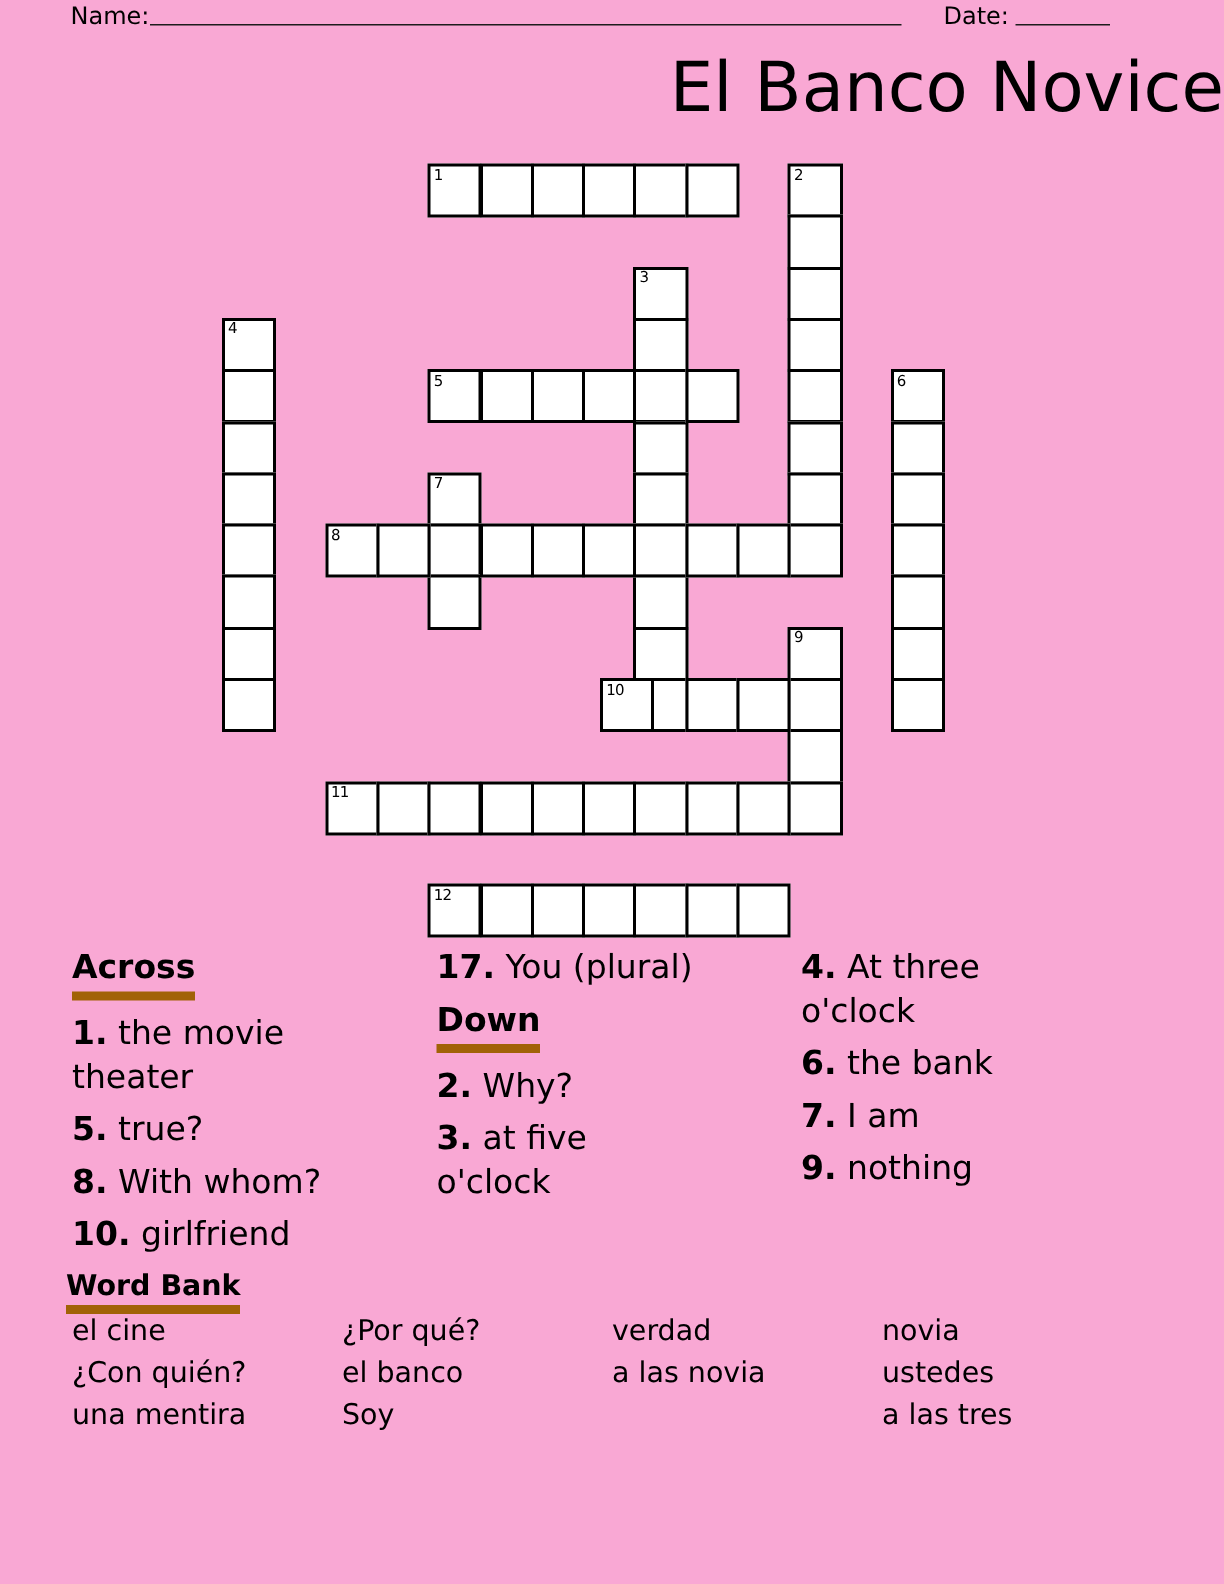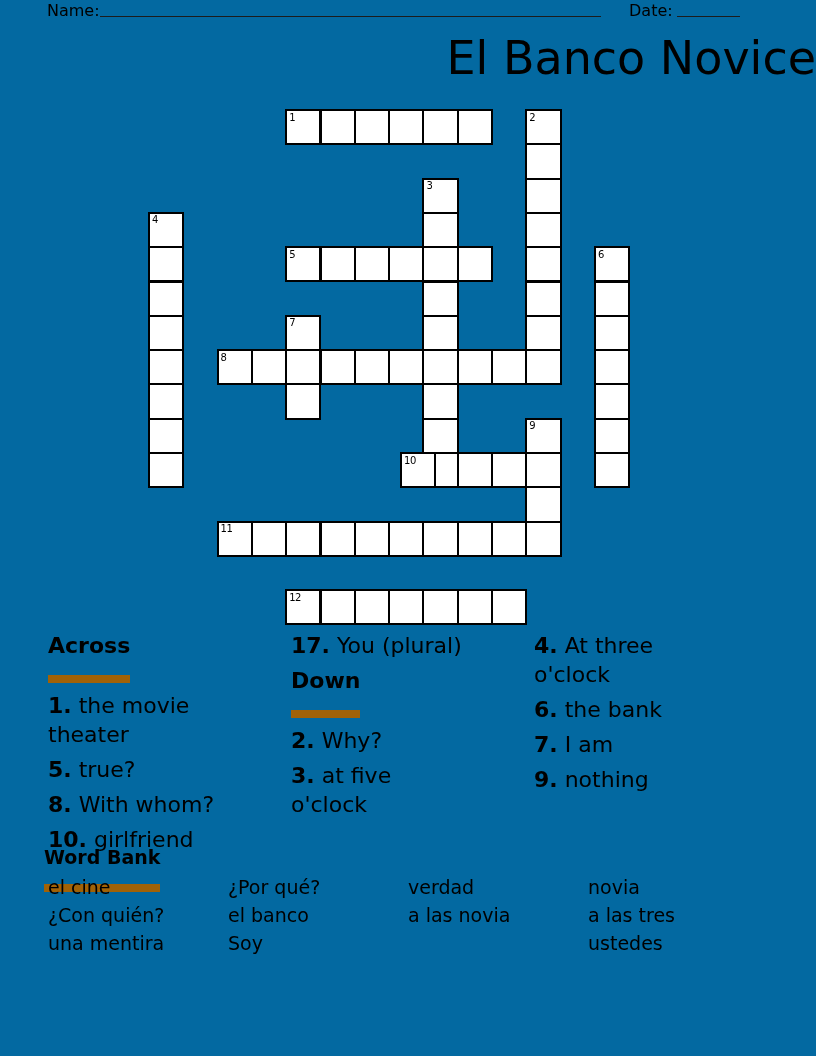--- a/index.html
+++ b/index.html
@@ -3,21 +3,21 @@
 <meta charset="utf-8">
 <style>
   html, body { margin: 0; padding: 0; background: #fff; }
   body {
     width: 816px; height: 1056px;
     position: relative;
     font-family: "DejaVu Sans", "Liberation Sans", sans-serif;
     color: #000;
     overflow: hidden;
   }
-  #page { position: absolute; inset: 0; background: #0369a1; text-decoration: underline; }
+  #page { position: absolute; inset: 0; background: #f9a8d4; text-decoration: underline; }
 
   
   .hdr-label { position: absolute; font-size: 16px; top: 1px; white-space: nowrap; }
   .hdr-line  { position: absolute; top: 0; height: 16px; border-bottom: 1.5px solid #1c1c1c; }
   #name-label { left: 47px; }
   #name-line  { left: 100px; width: 501px; }
   #date-label { left: 629px; }
   #date-line  { left: 677px; width: 63px; }
 
   
@@ -46,22 +46,22 @@
   .clue-column { position: absolute; top: 0; width: 230px; }
   .clue, .clue-heading {
     font-size: 22px; line-height: 29px;
     margin: 0 0 6px 0;
     white-space: pre-line;
   }
   .clue-heading { font-weight: bold; margin-bottom: 8px; }
   .clue-num { font-weight: bold; }
   .hrule {
     display: inline-block;
-    border-bottom: 8px solid #a16207;
-    padding-bottom: 15px;
+    border-bottom: 6px solid #a16207;
+    padding-bottom: 1px;
   }
 
   
   #word-bank-heading-wrap {
     position: absolute; left: 44px; top: 845px;
     font-size: 19px; font-weight: bold; line-height: 24px;
   }
   #word-bank { position: absolute; left: 48px; top: 873px; width: 740px; }
   .wb-column { position: absolute; top: 0; width: 176px; }
   .wb-item { font-size: 19px; line-height: 28px; white-space: nowrap; }
@@ -219,18 +219,18 @@
         <div class="wb-item">¿Por qué?</div>
         <div class="wb-item">el banco</div>
         <div class="wb-item">Soy</div>
       </div>
       <div class="wb-column" style="left: 360px;">
         <div class="wb-item">verdad</div>
         <div class="wb-item">a las novia</div>
       </div>
       <div class="wb-column" style="left: 540px;">
         <div class="wb-item">novia</div>
+        <div class="wb-item">ustedes</div>
         <div class="wb-item">a las tres</div>
-        <div class="wb-item">ustedes</div>
       </div>
     </div>
 
 </div>
 
 </body></html>

